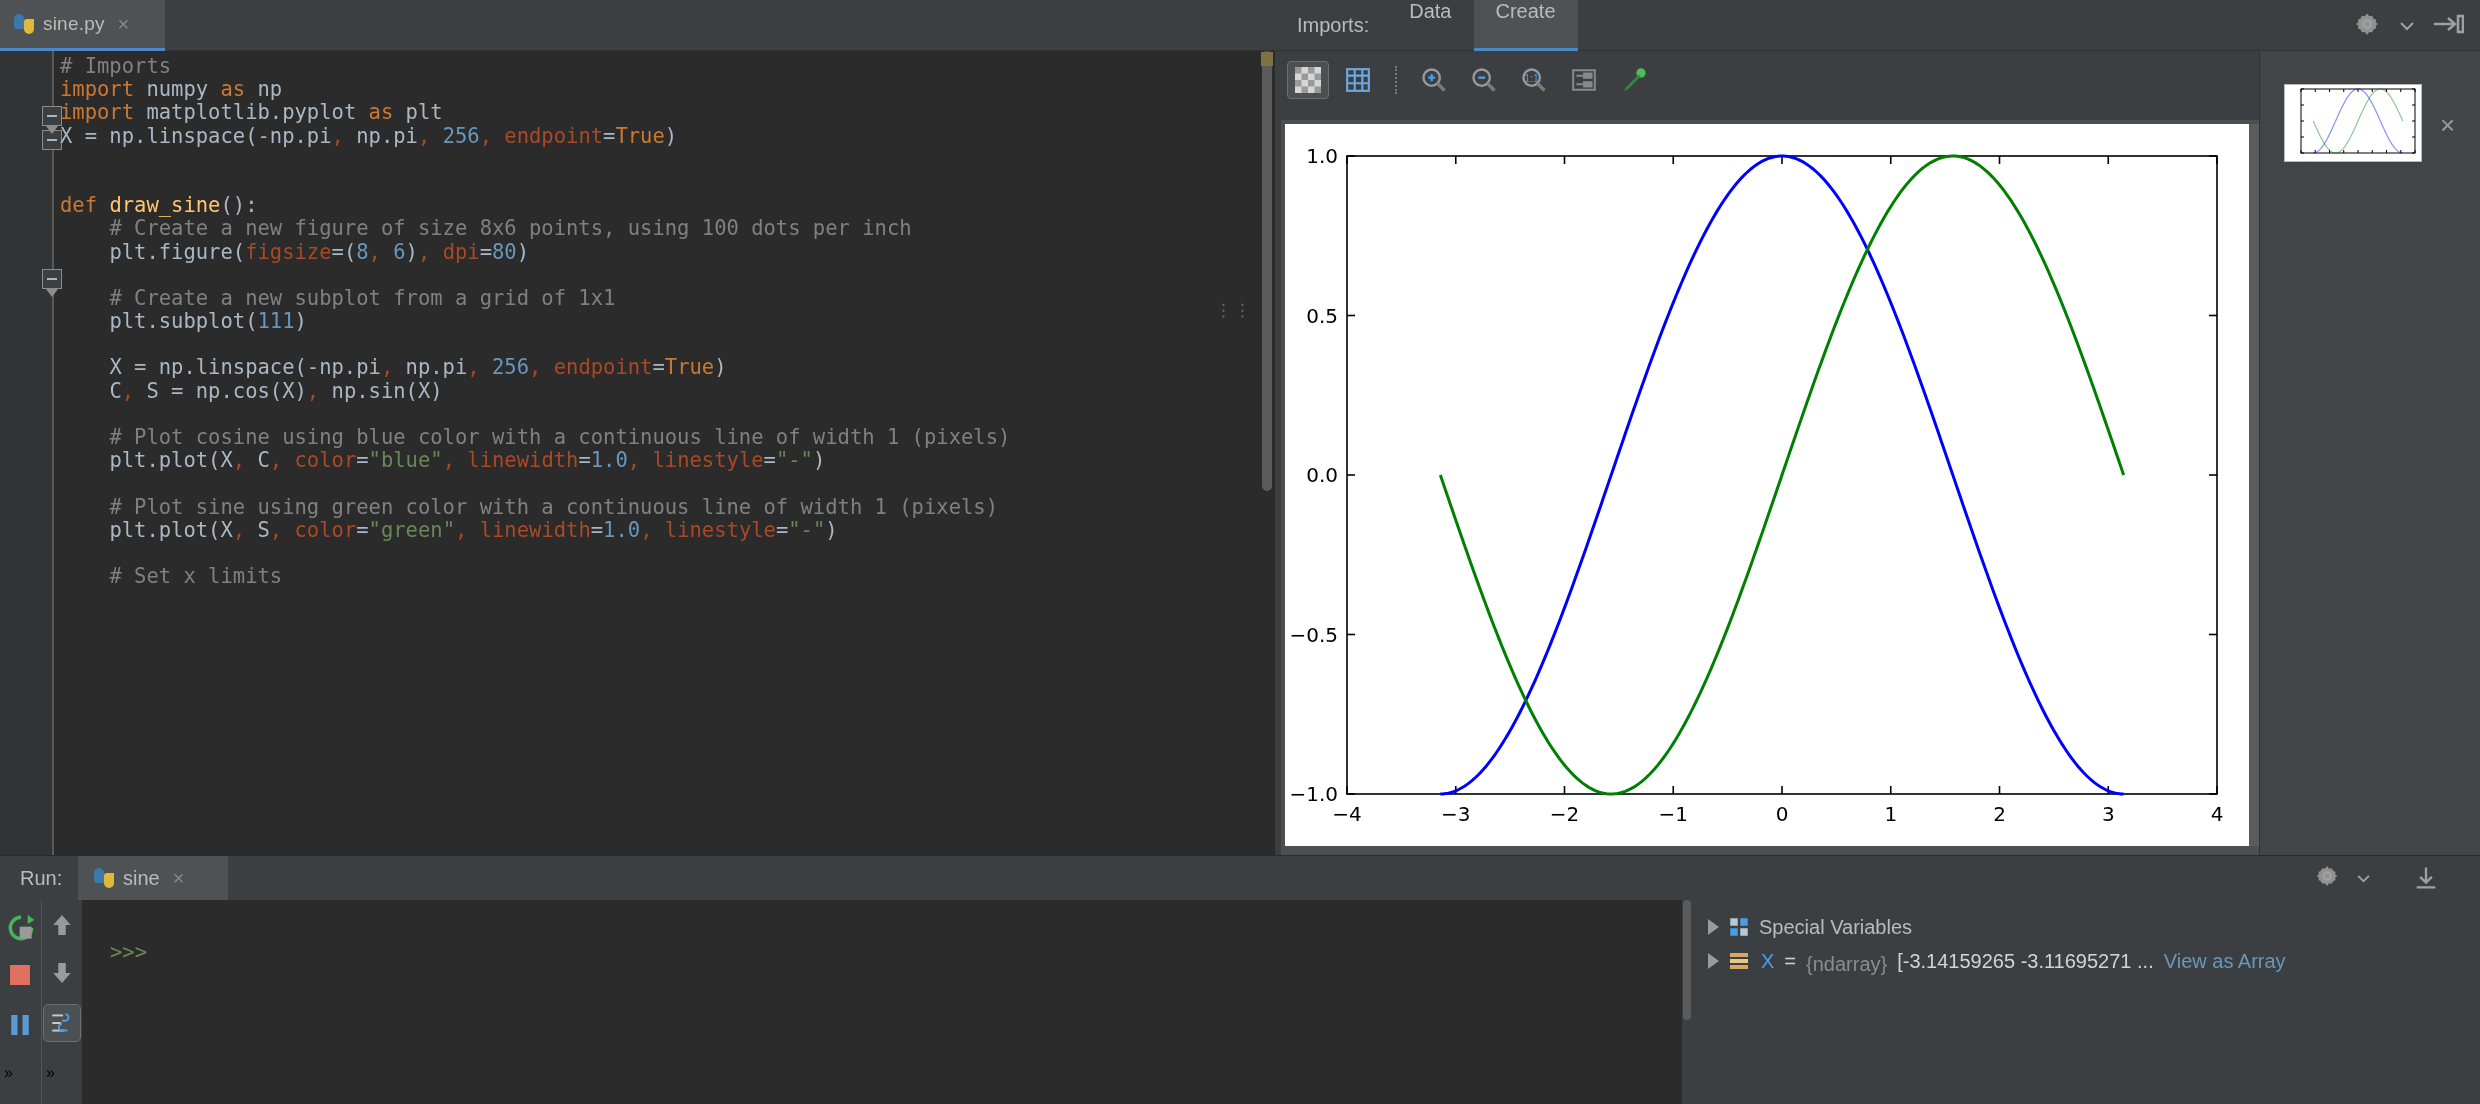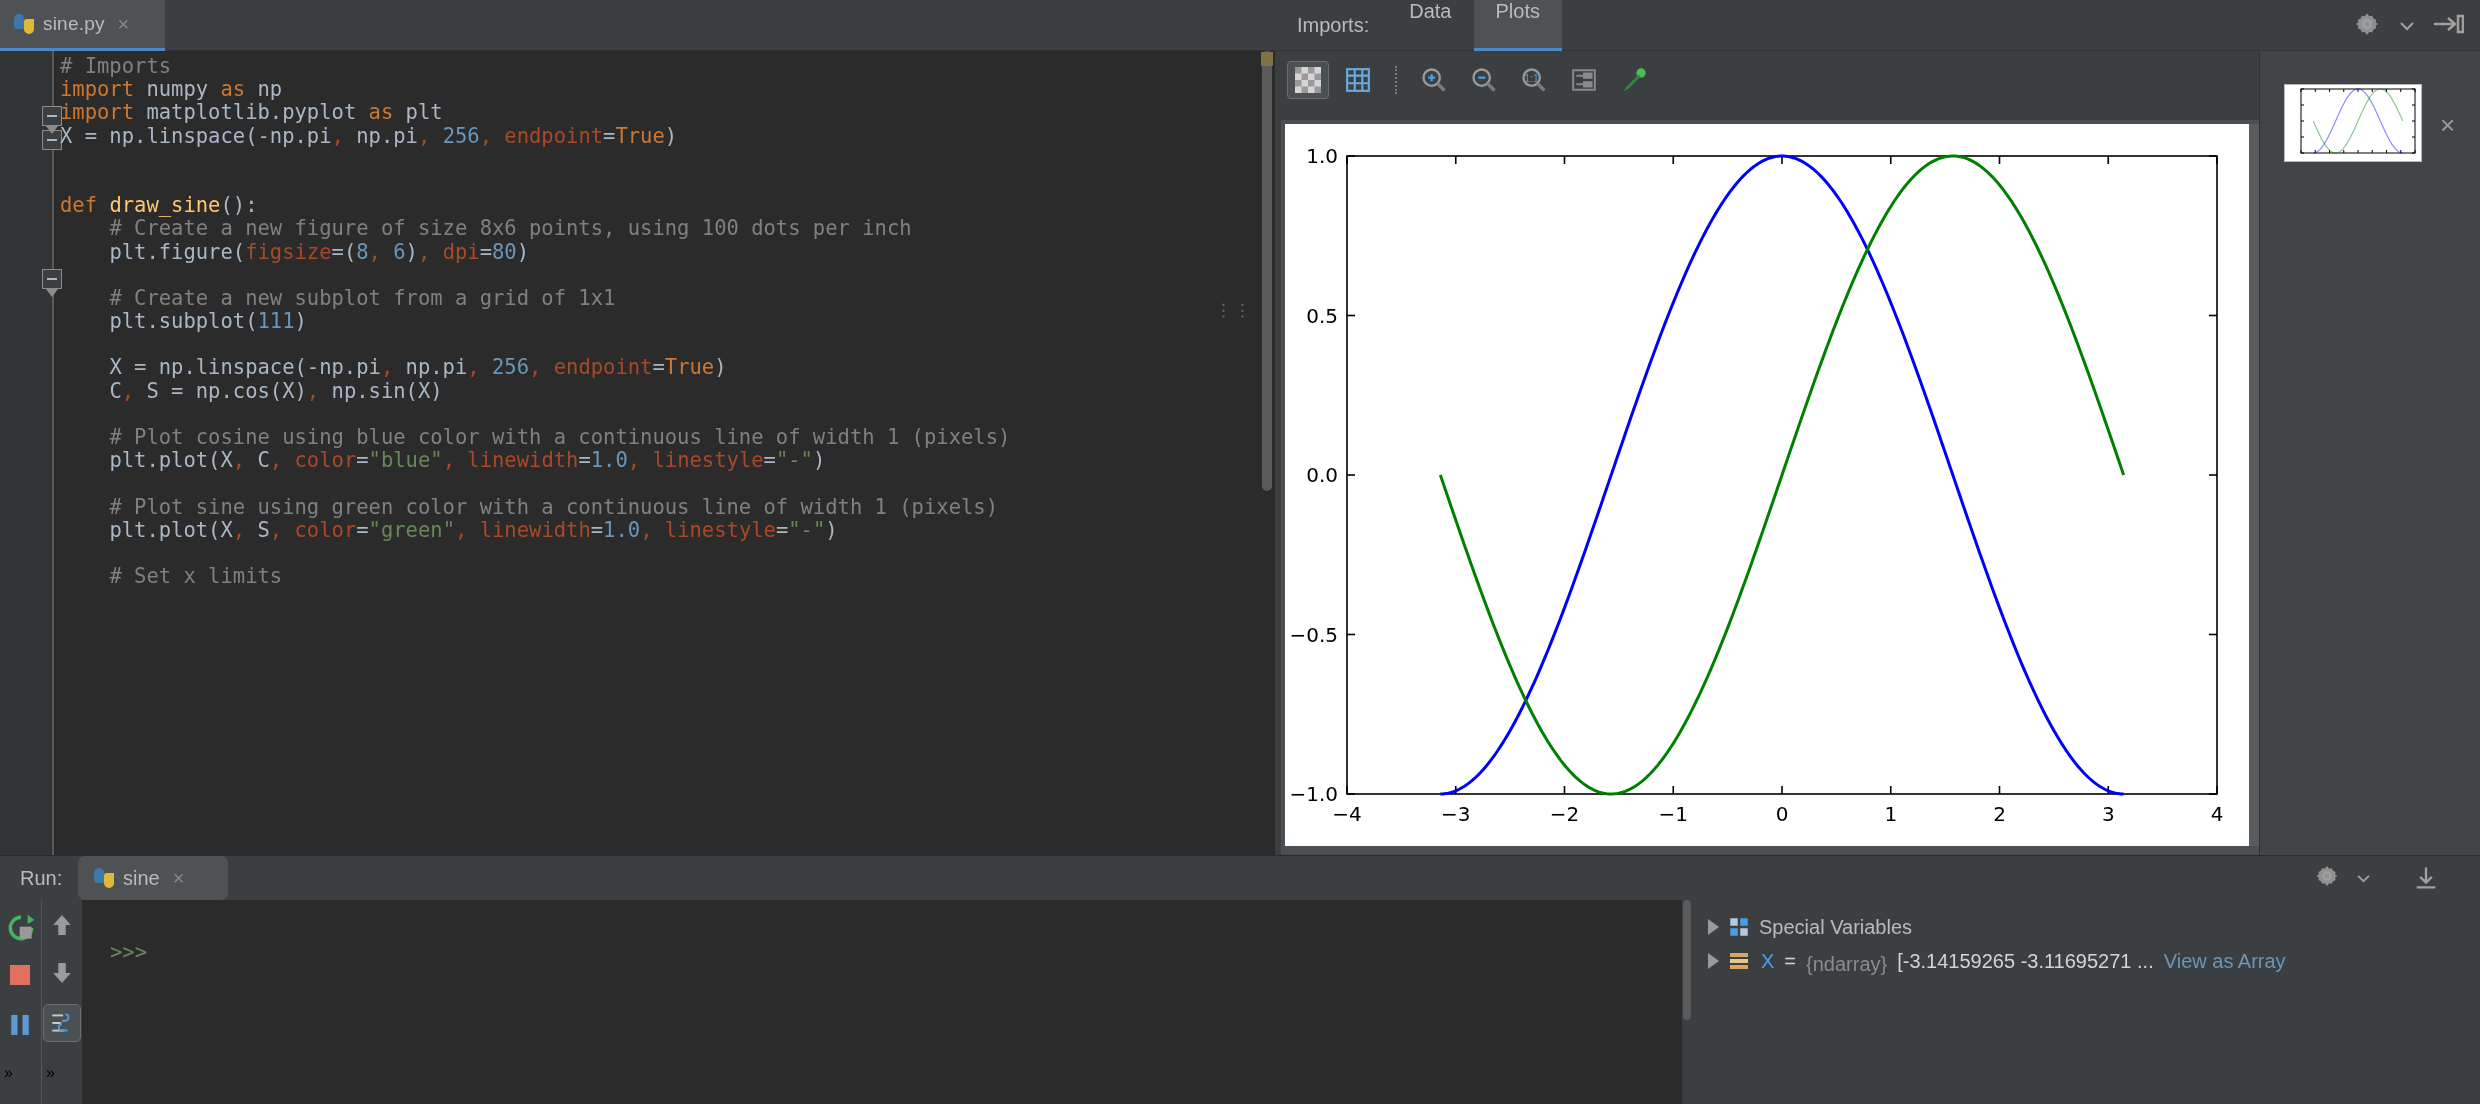--- a/index.html
+++ b/index.html
@@ -159,21 +159,21 @@
   #run-tabbar{
     position:absolute; left:0; top:0; width:2480px; height:44px;
     background:#3c3f41;
   }
   .run-label{
     position:absolute; left:6px; top:0; height:44px; display:flex;align-items:center;
     color:#bbbbbb; font-size:20px; padding:0 14px;
   }
   .run-tab{
     position:absolute; left:78px; top:0; height:44px; width:150px;
-    background:#4e5254; display:flex;align-items:center; gap:9px; padding-left:16px;border-radius:7px;
+    background:#4e5254; display:flex;align-items:center; gap:9px; padding-left:16px;
   }
   .run-tab .t{ color:#bbbbbb; font-size:20px;}
   #run-gear{ position:absolute; right:110px; top:0; height:44px; display:flex;align-items:center;gap:16px;}
   #run-dl{ position:absolute; right:40px; top:0; height:44px; display:flex;align-items:center;}
 
   #run-toolbar-1{
     position:absolute; left:0; top:44px; width:40px; height:205px; background:#3c3f41;
   }
   #run-toolbar-2{
     position:absolute; left:41px; top:44px; width:40px; height:205px; background:#3c3f41;
@@ -243,21 +243,21 @@
     <div class="tri-dots" style="right:22px; top:648px;"></div>
   </div>
 
   <div id="sciview">
     <div id="sciview-header">
       <span class="sv-title">Imports:</span>
       <div class="sv-tab">
         <span>Data</span>
       </div>
       <div class="sv-tab active">
-        <span>Plots</span>
+        <span>Create</span>
       </div>
 
       <div id="topright-icons">
         <span>
           <svg width="30" height="30" viewBox="0 0 24 24" fill="#a0a0a0">
             <path d="M12 8a4 4 0 100 8 4 4 0 000-8zm0 6a2 2 0 110-4 2 2 0 010 4z"></path>
             <path d="M21 12l-2-1.2.3-2.3-2.2-.9-.9-2.2-2.3.3L12 3.5 10.1 5.7l-2.3-.3-.9 2.2-2.2.9.3 2.3L3 12l2 1.2-.3 2.3 2.2.9.9 2.2 2.3-.3L12 20.5l1.9-2.2 2.3.3.9-2.2 2.2-.9-.3-2.3z" opacity=".85"></path>
           </svg>
         </span>
         <span>

